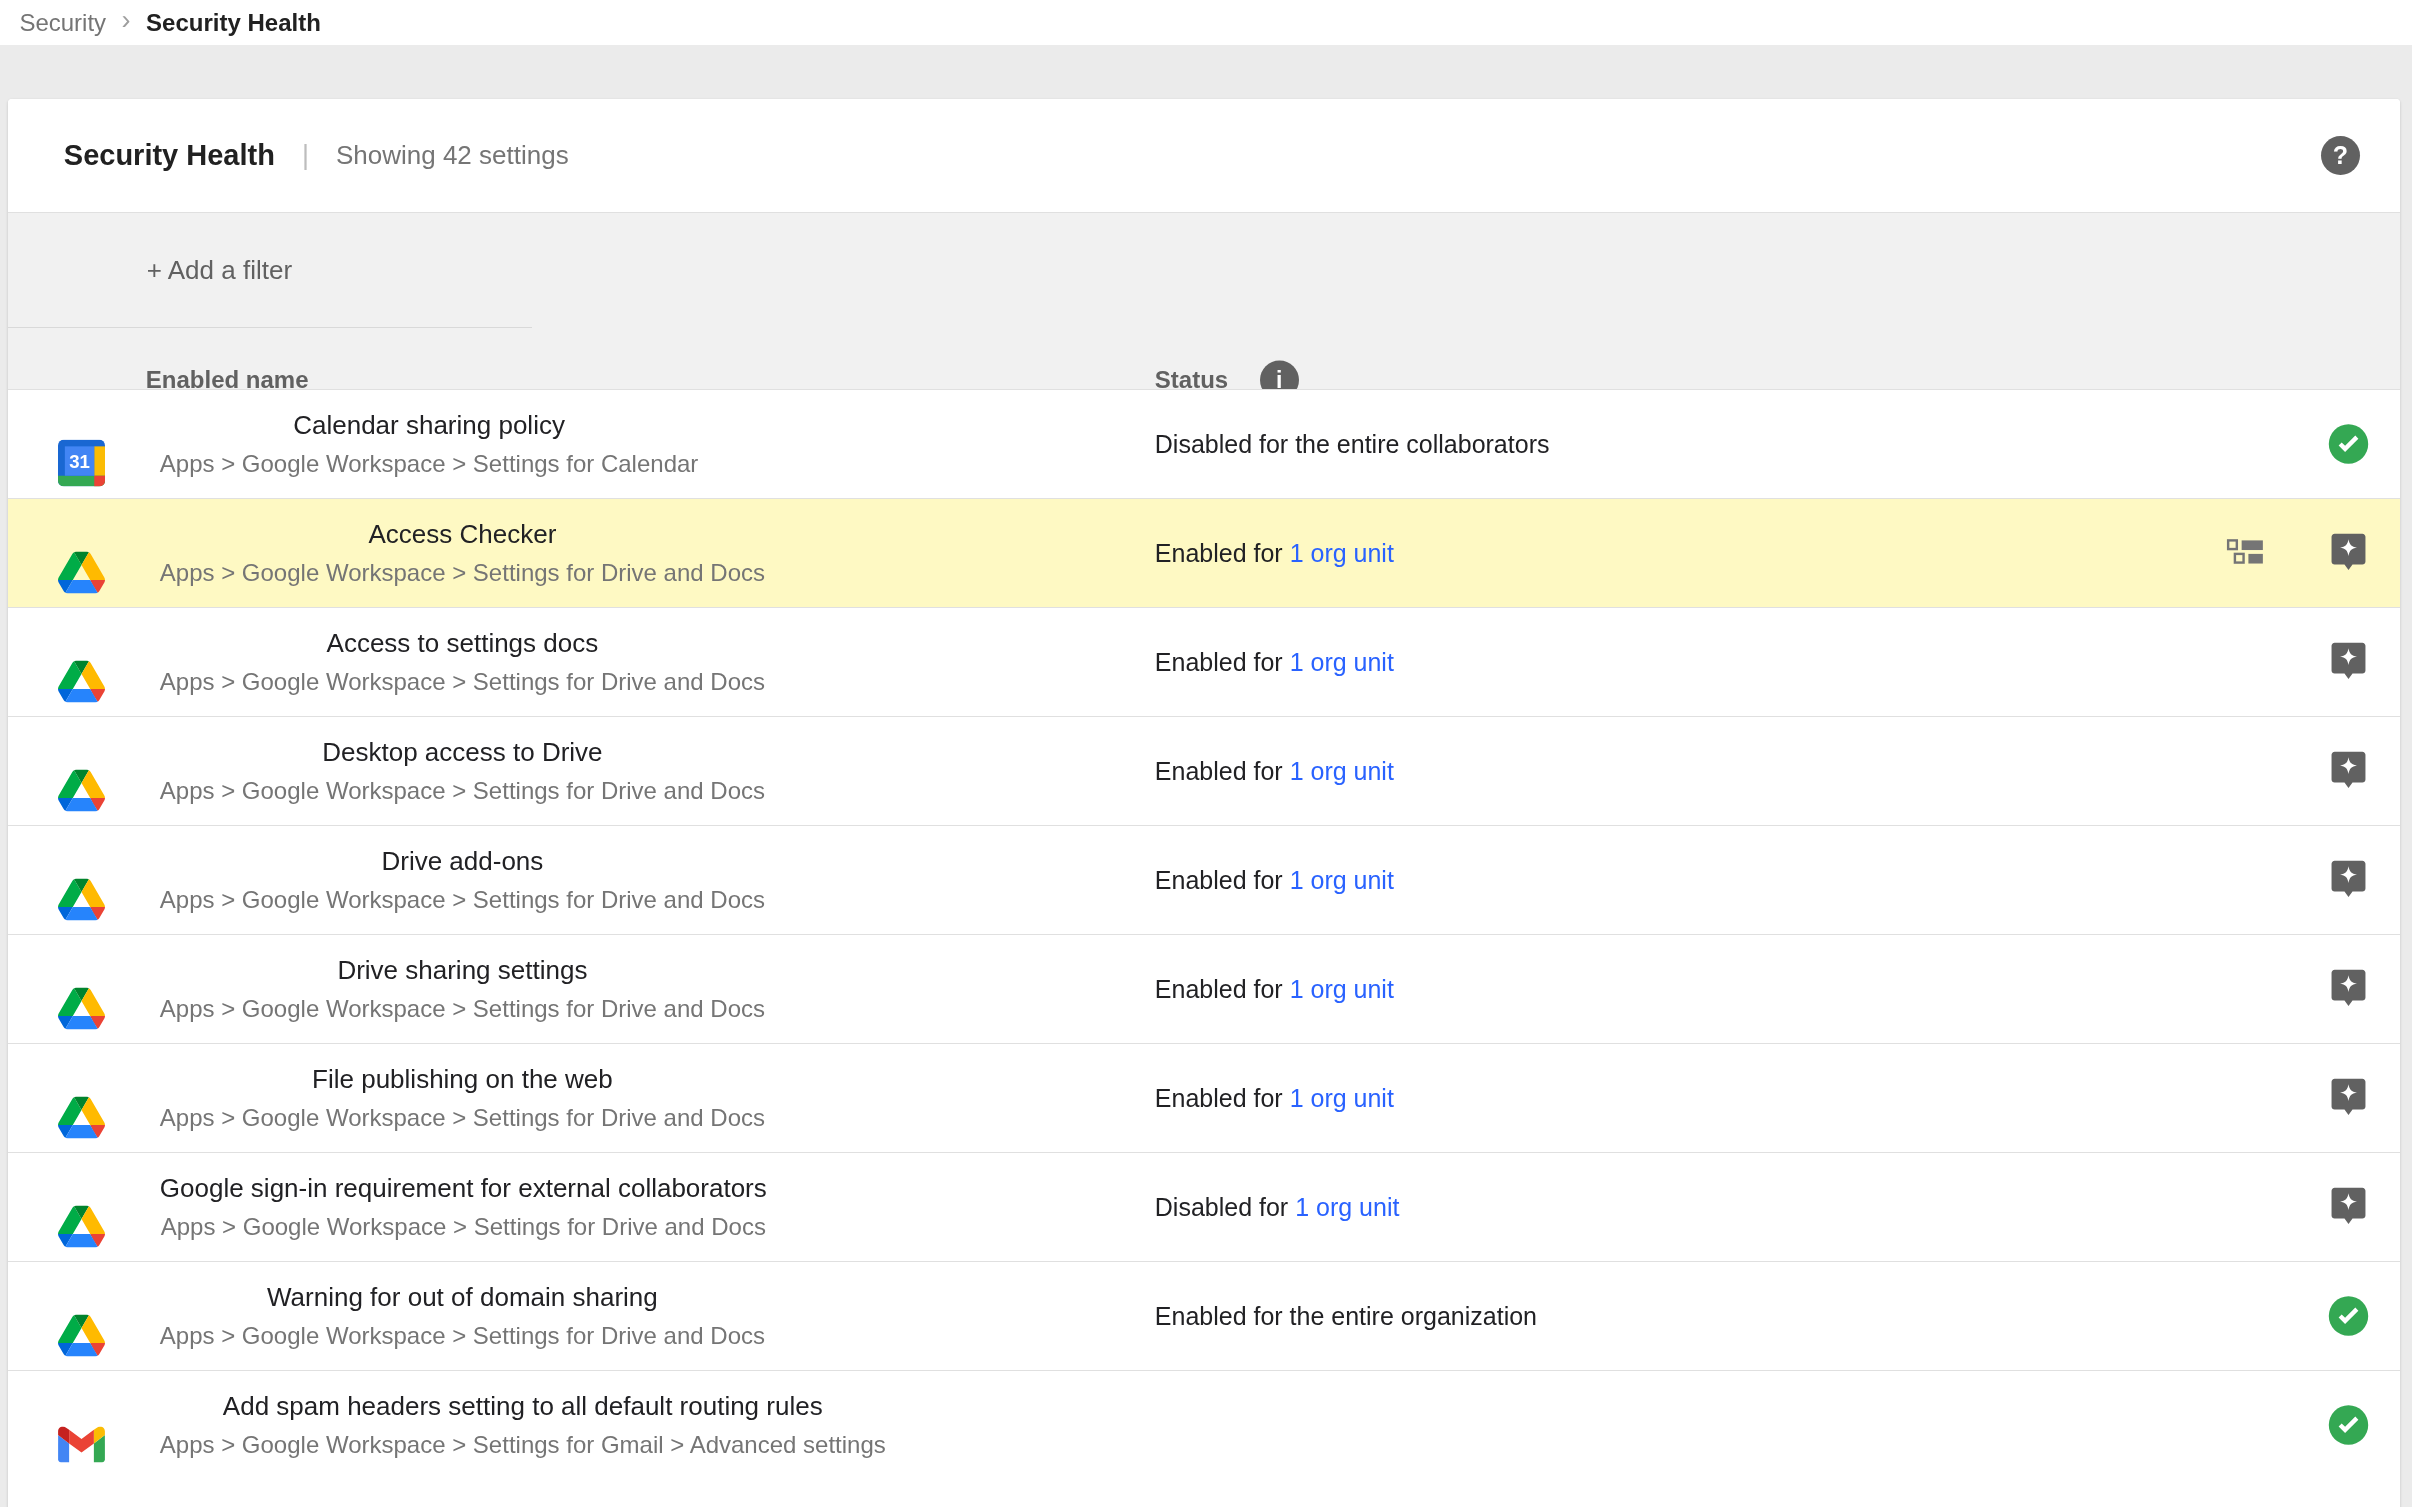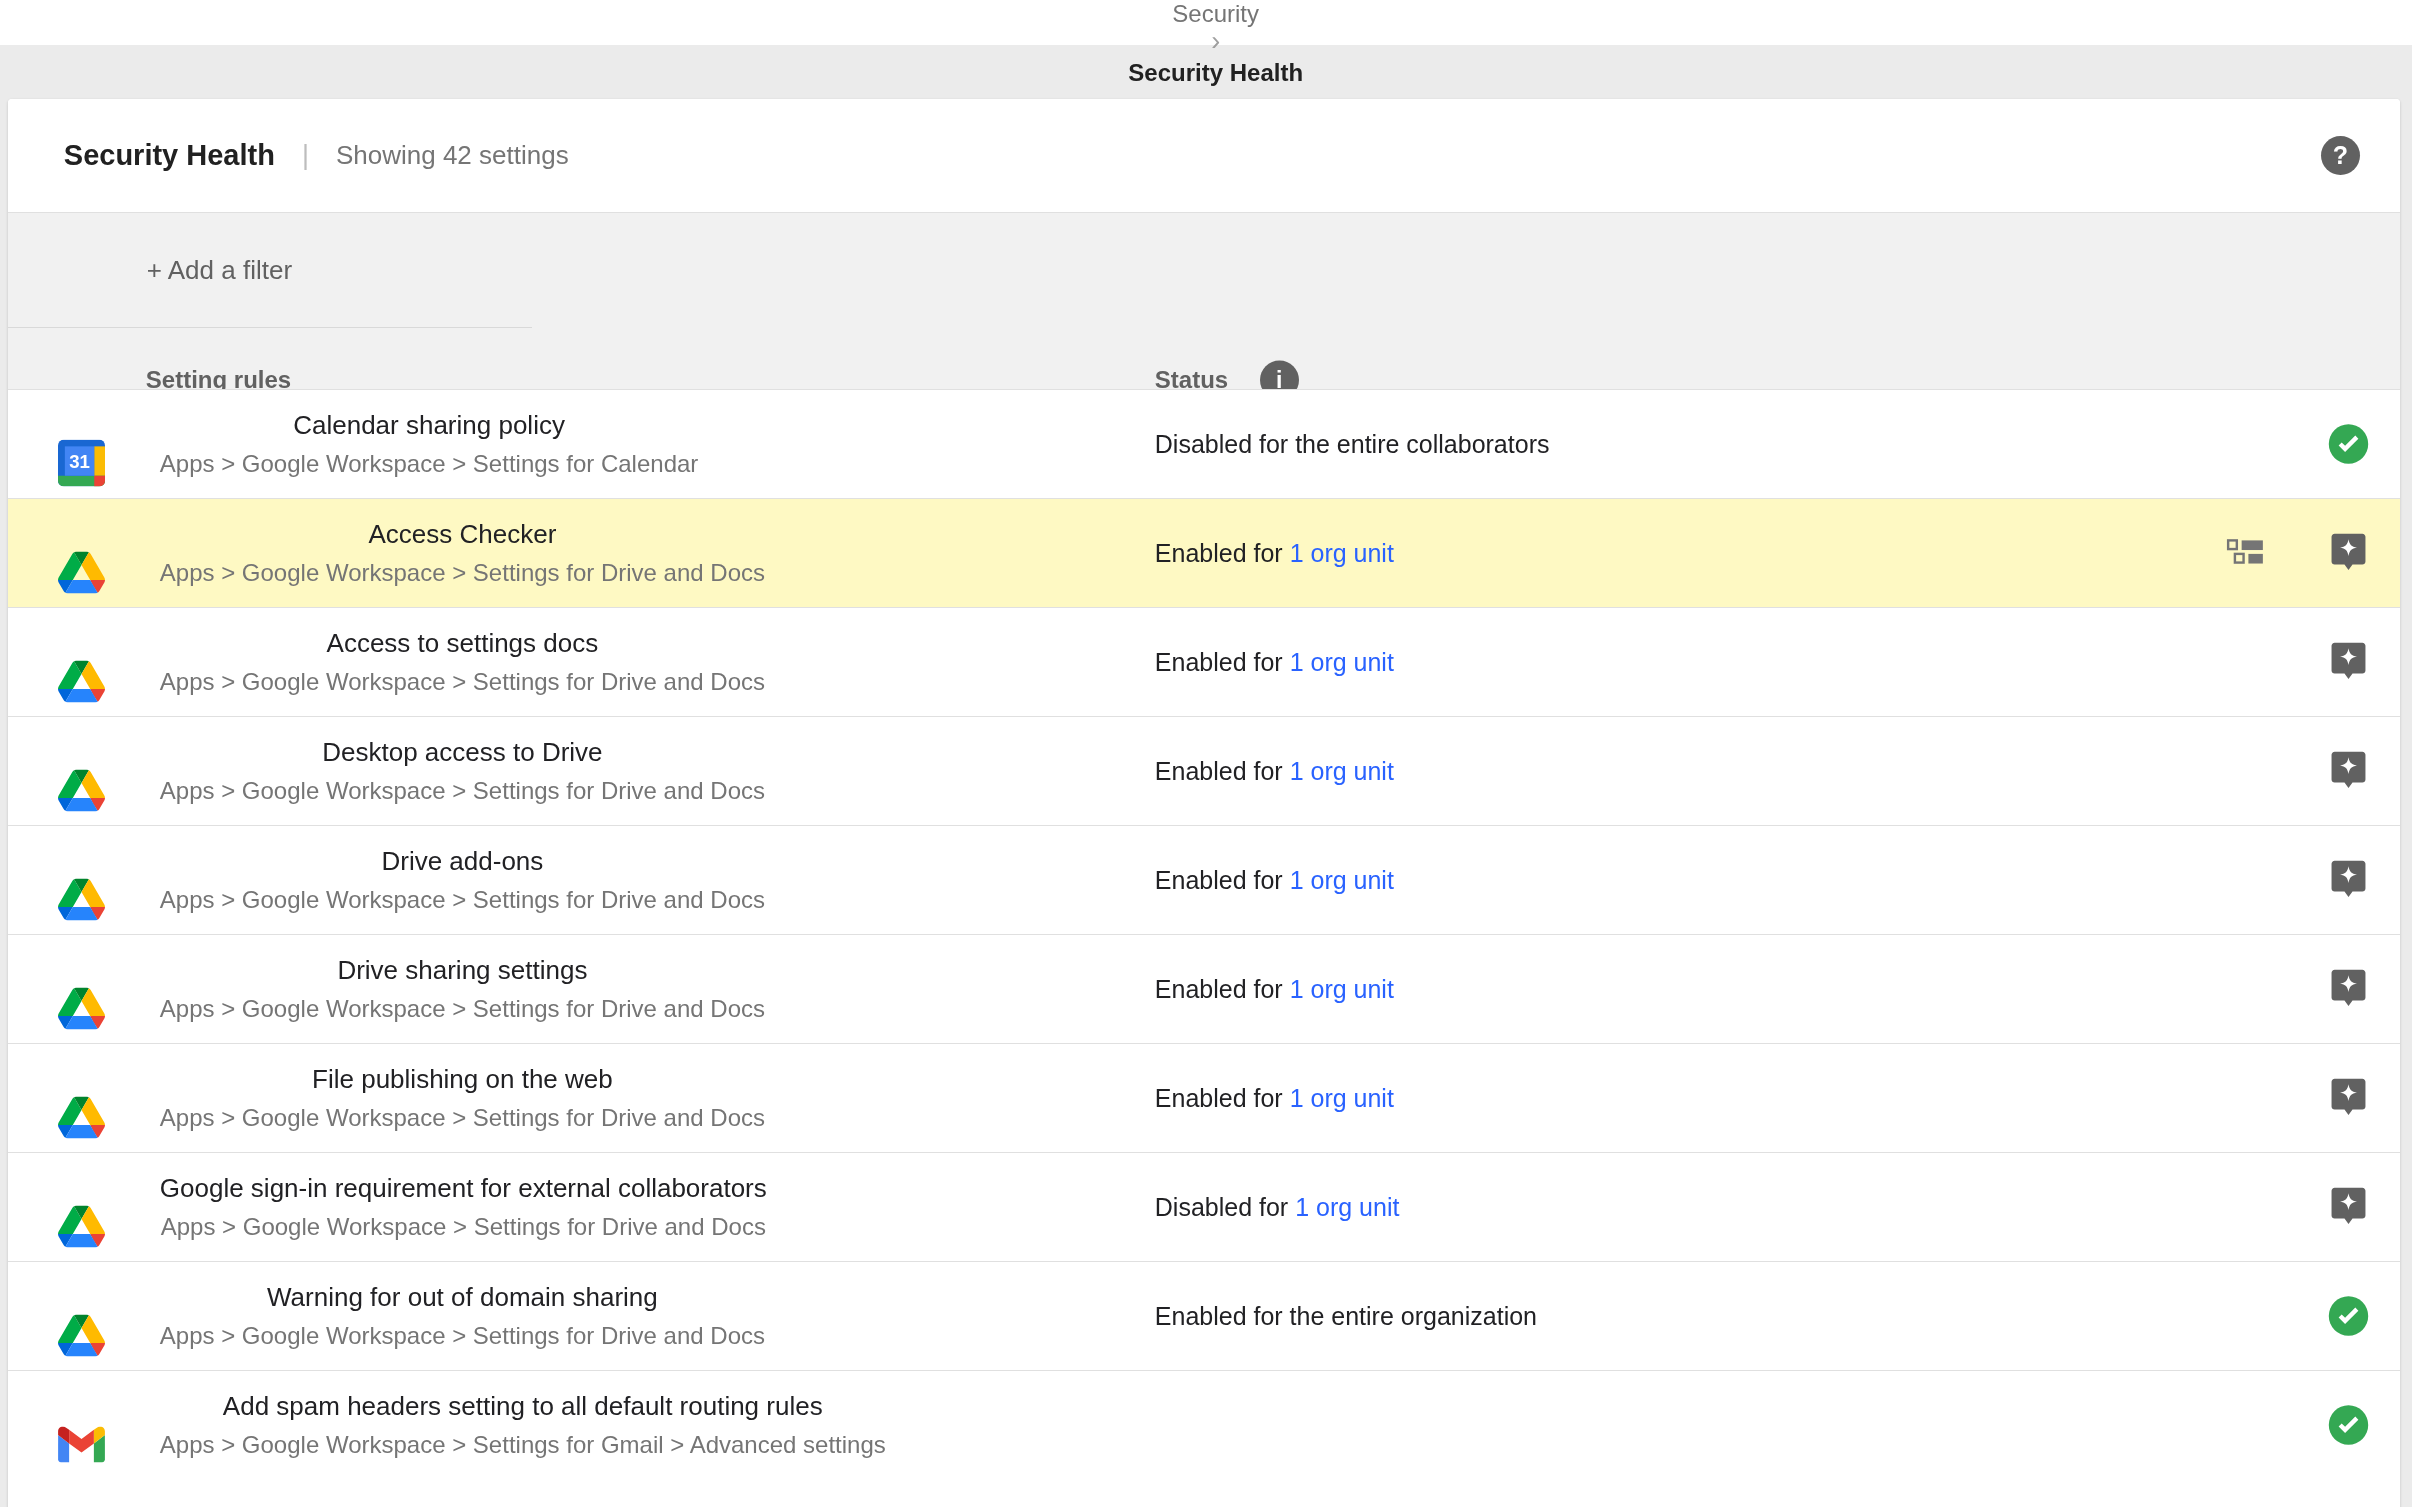--- a/index.html
+++ b/index.html
@@ -9,21 +9,20 @@
     background:#ebebeb;
     position:relative;
     overflow:hidden;
     color:#202124;
   }
   
   .crumb-bar {
     position:absolute; top:0; left:0; width:2412px; height:45px;
     background:#ffffff; display:flex; align-items:center; padding-left:19.4px;
     font-size:24px;
-    flex-direction:column;
   }
   .crumb-parent { color:#757575; cursor:pointer; }
   .crumb-sep { color:#9e9e9e; font-size:27px; margin:0 15.5px; line-height:1; padding-bottom:3.9px;}
   .crumb-current { color:#212121; font-weight:bold; }
 
   
   .card {
     position:absolute; left:7.8px; top:99px; width:2392px; height:1426px;
     background:#ffffff; border-radius:3.9px 3.9px 0 0;
     box-shadow:0 1px 2.9px rgba(0,0,0,0.18);
@@ -106,21 +105,21 @@
 
   <div class="tool-section">
     <div class="filter-row">
       <span class="filter-icon">
         <span class="b b1"></span><span class="b b2"></span><span class="b b3"></span>
       </span>
       <span class="filter-label">+ Add a filter</span>
     </div>
     <div class="filter-underline"></div>
     <div class="cols-row">
-      <span class="col-setting">Setting rules</span>
+      <span class="col-setting">Enabled name</span>
       <span class="col-status">Status</span>
       <div class="info-btn">i</div>
     </div>
   </div>
 
   <div id="rows">
   <div class="row">
     <span class="app-icon">
           <svg width="47" height="47" viewBox="0 0 48 48">
     <defs>

